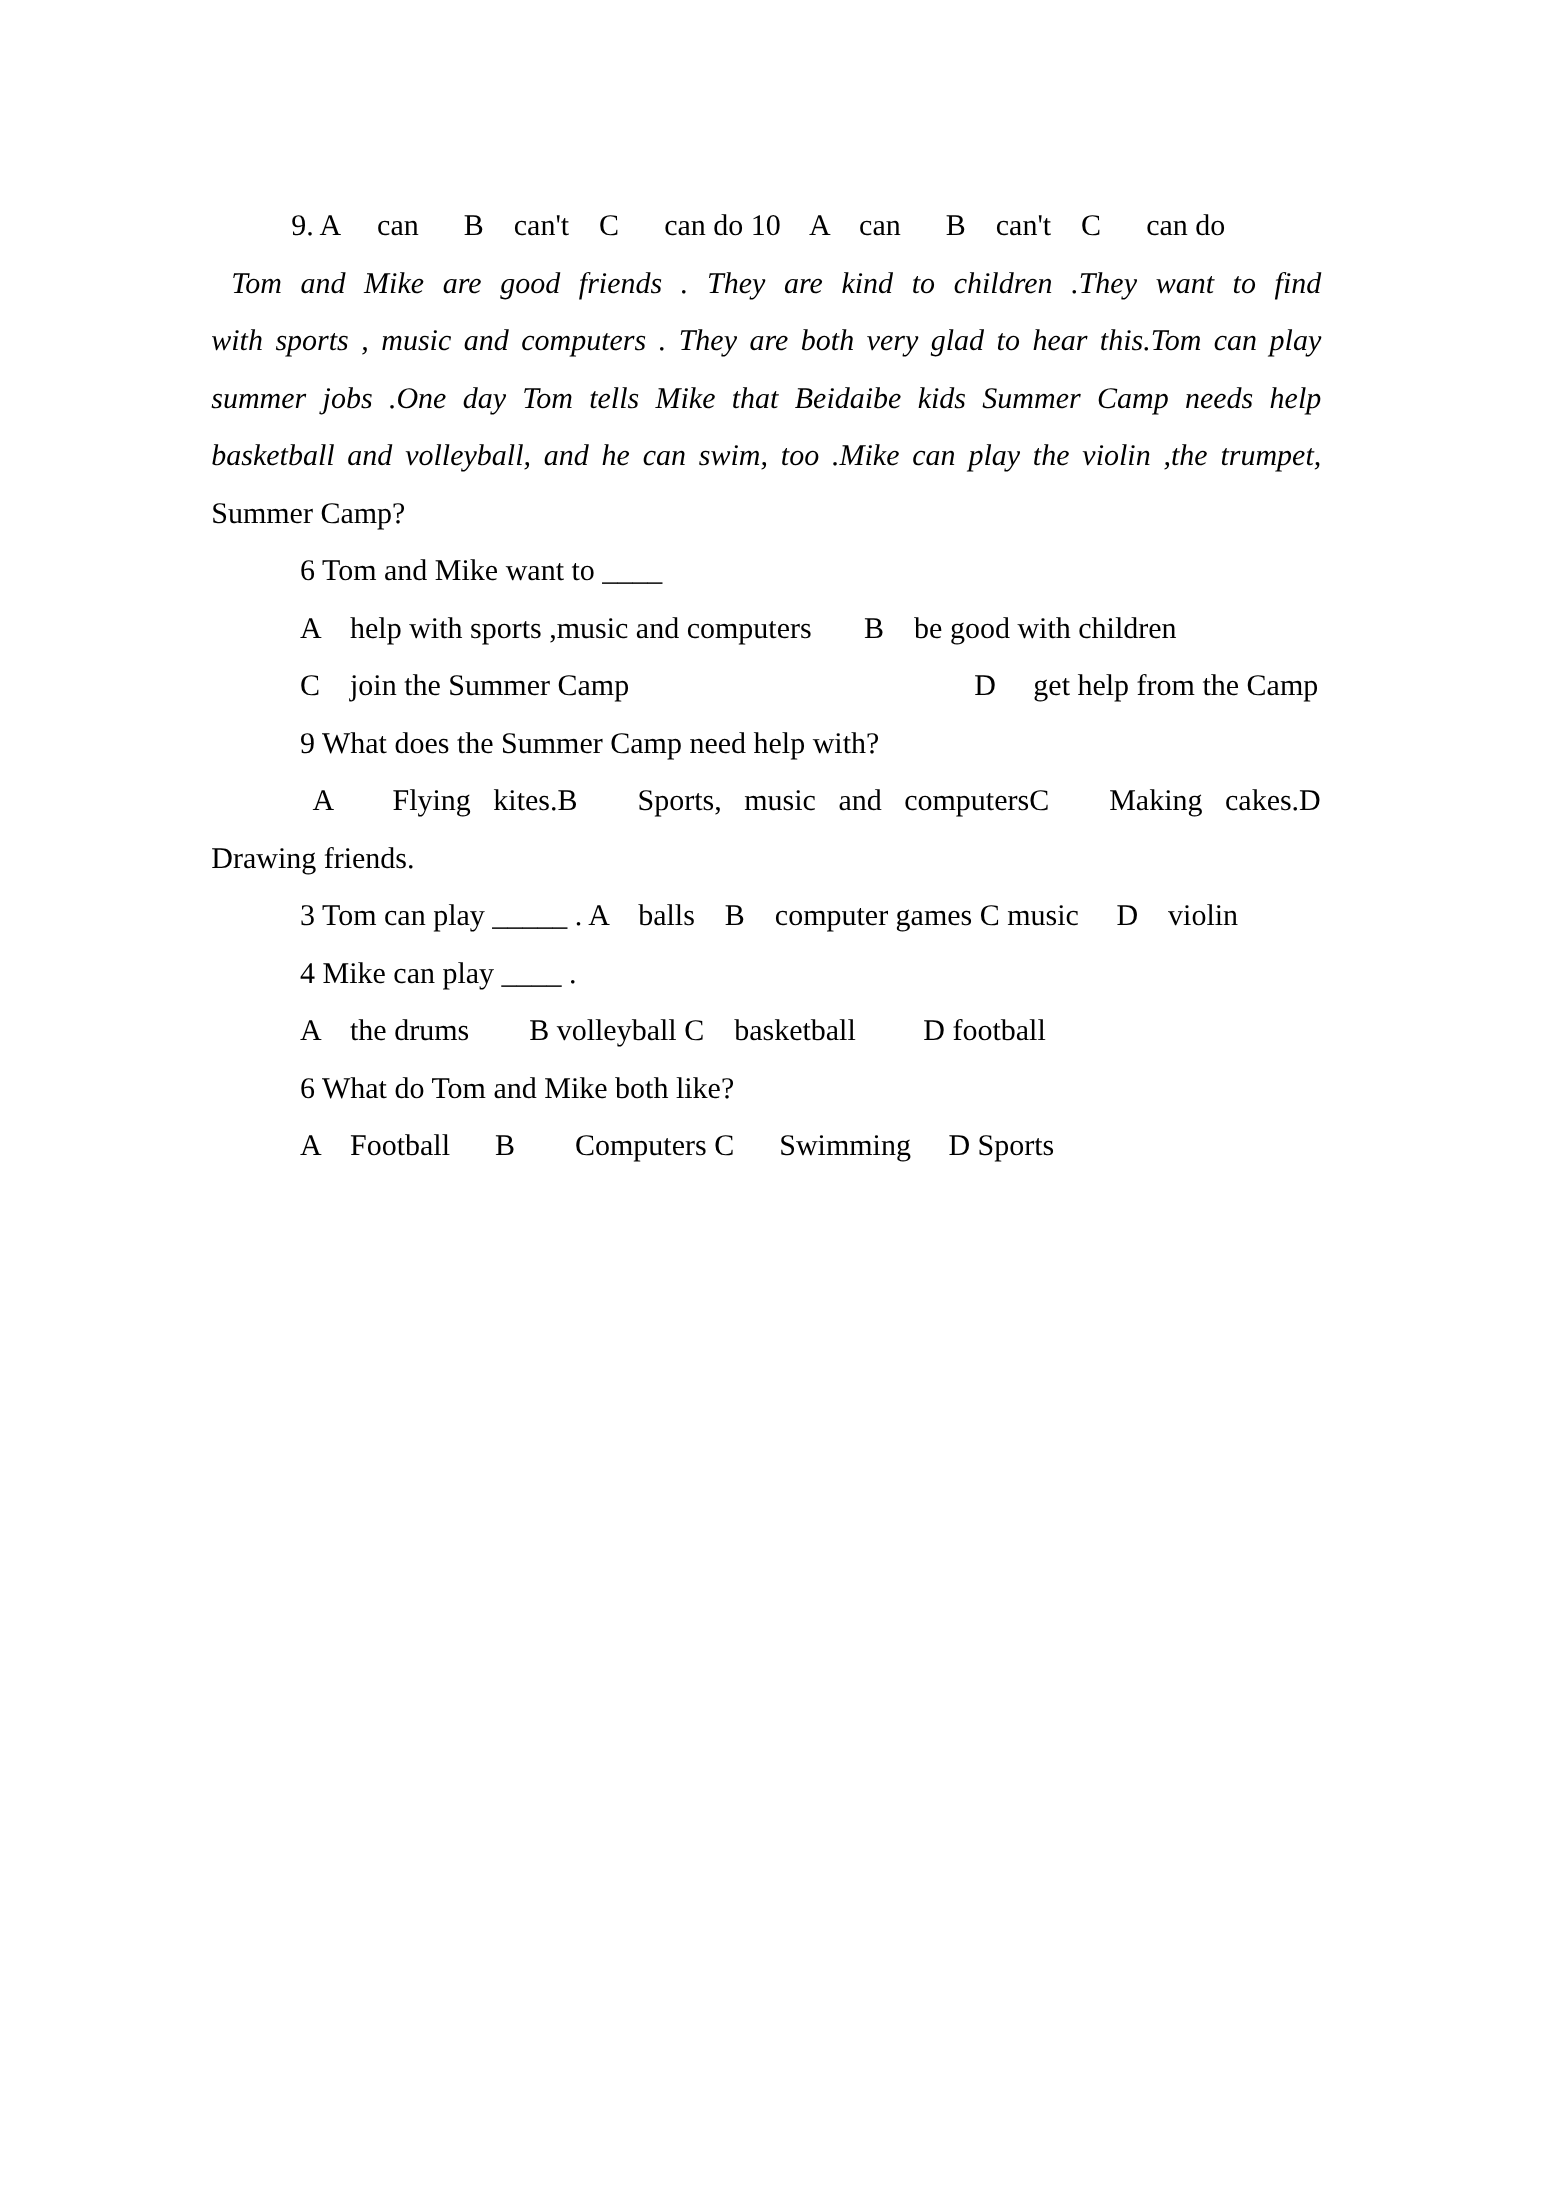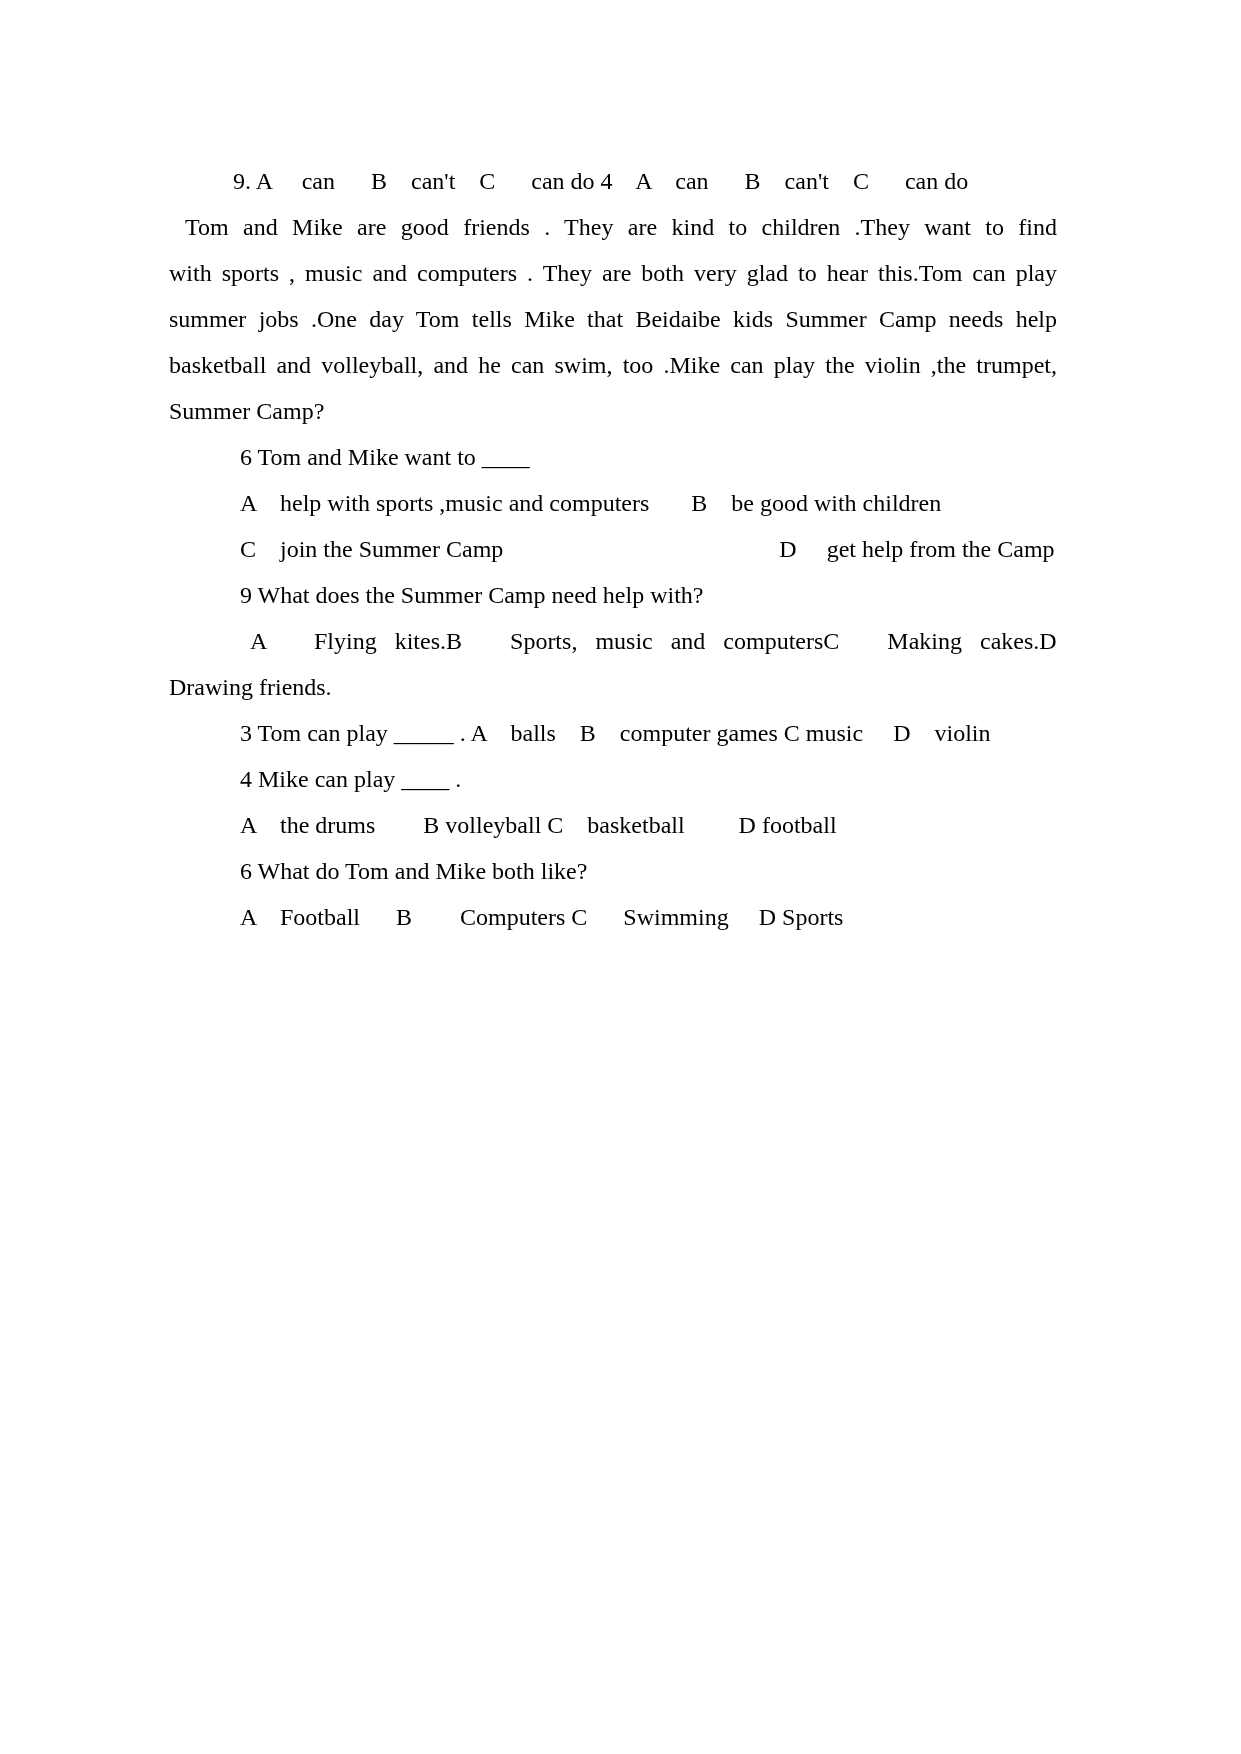--- a/index.html
+++ b/index.html
@@ -24,33 +24,34 @@
     box-sizing: border-box;
     height: 46px;
     line-height: 46px;
     white-space: pre;          
     overflow: visible;
   }
   .just {
     white-space: normal;       
     text-align: justify;
     text-align-last: justify;
+    font-style: italic;
   }
   .ind16 { padding-left: 16px; }
   .ind64 { padding-left: 64px; }
   .ind71 { padding-left: 71px; }
   .ind81 { padding-left: 81px; }
 </style>
 </head>
 <body>
 
 <div class="page">
   <div class="content">
 
-    <div class="line ind64">9. A     can      B    can't    C      can do 4    A    can      B    can't    C      can do</div>
+    <div class="line ind64">9. A     can      B    can't    C      can do 10    A    can      B    can't    C      can do</div>
 
 
     <div class="line just ind16">Tom and Mike are good friends . They are kind to children .They want to find</div>
     <div class="line just">with sports , music and computers . They are both very glad to hear this.Tom can play</div>
     <div class="line just">summer jobs .One day Tom tells Mike that Beidaibe kids Summer Camp needs help</div>
     <div class="line just">basketball and volleyball, and he can swim, too .Mike can play the violin ,the trumpet,</div>
     <div class="line">Summer Camp?</div>
 
     <div class="line ind71">6 Tom and Mike want to ____</div>
     <div class="line ind71">A    help with sports ,music and computers       B    be good with children</div>

